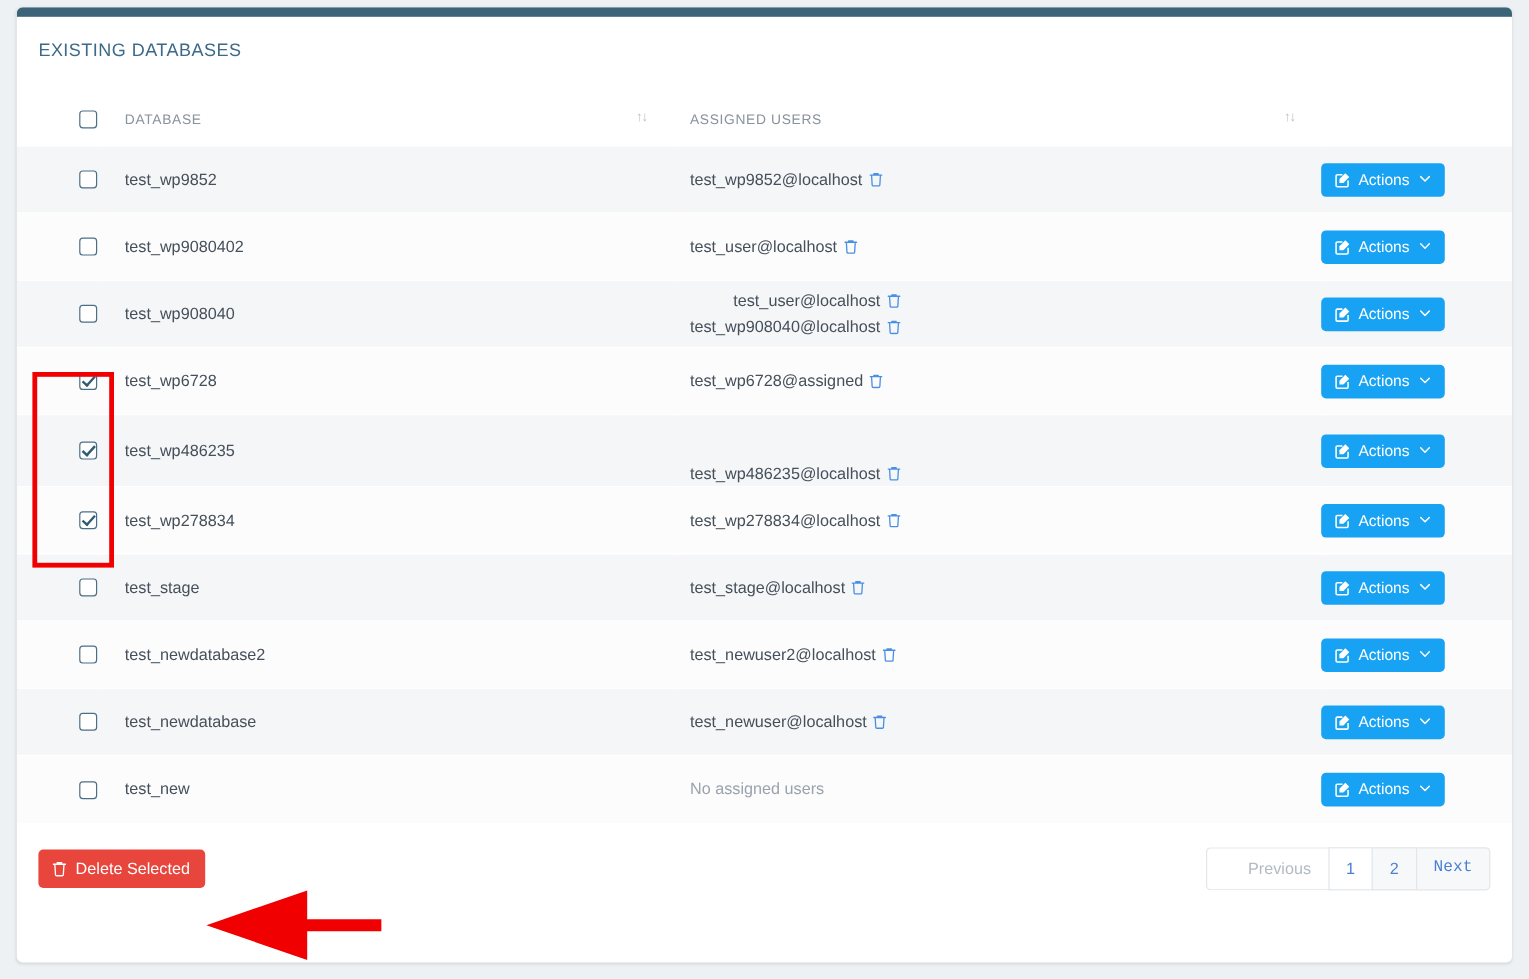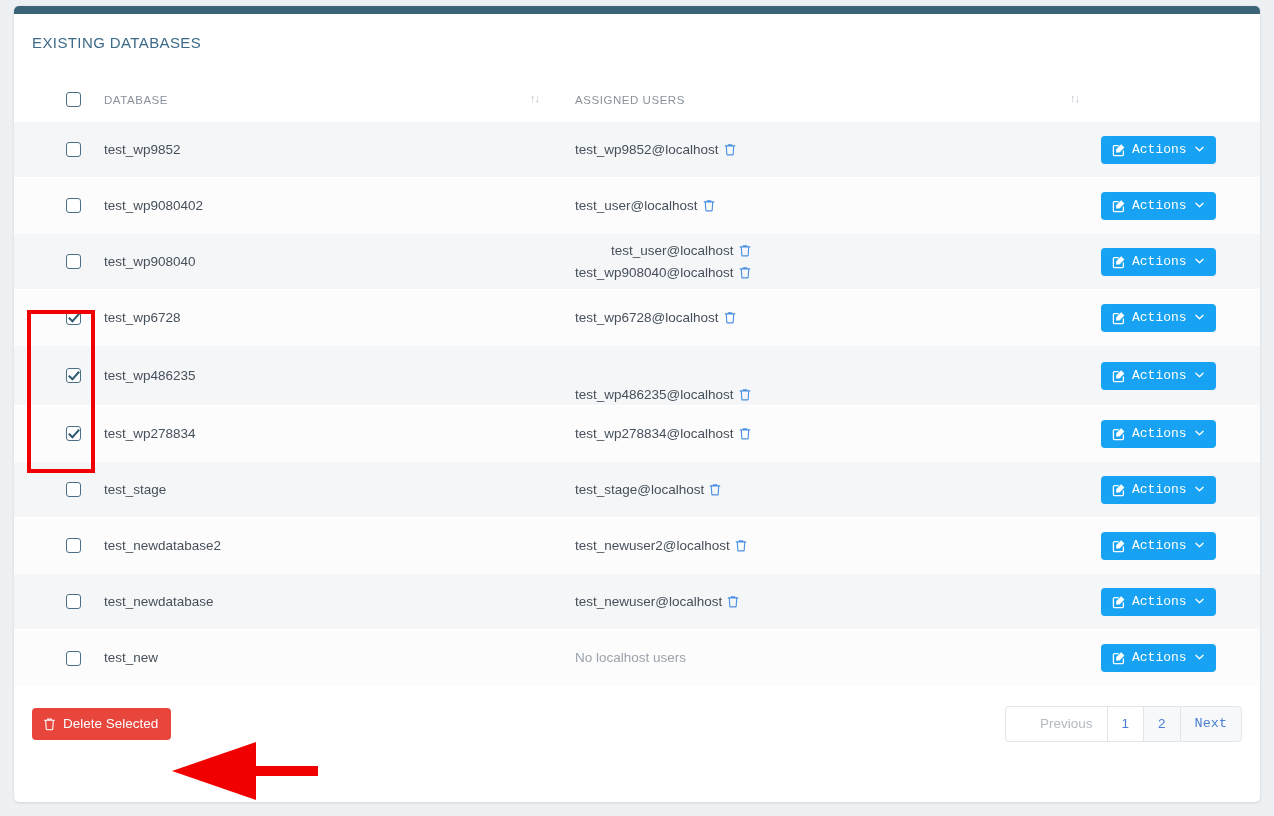--- a/index.html
+++ b/index.html
@@ -162,21 +162,21 @@
   .btn-actions {
     display: inline-flex;
     align-items: center;
     gap: 6px;
     background: #17a2f3;
     color: #fff;
     border: none;
     border-radius: 4px;
     padding: 7px 12px 7px 11px;
     font-size: 13px;
-    font-family: Liberation Mono, monospace;
+    font-family: Liberation Sans, sans-serif;
     cursor: pointer;
     line-height: 1;
     white-space: nowrap;
     justify-content: center;
   }
   .btn-actions .ico { width: 14px; height: 14px; display:inline-block; }
   .btn-actions .chev { font-size: 10px; margin-left: 2px; }
 
   .card-foot {
     position: relative;
@@ -321,21 +321,21 @@
                   </svg></span>
                 <span>Actions</span>
                 <span class="chev"><svg viewBox="0 0 10 6" width="9" height="6" fill="none" stroke="#fff" stroke-width="1.4">
                     <path d="M1 1l4 4 4-4" stroke-linecap="round" stroke-linejoin="round"></path>
                   </svg></span>
               </button></td>
           </tr>
           <tr class="even">
             <td class="td-check"><span class="cellpad-check" style="display: inline-block;"><span class="cbox checked"></span></span></td>
             <td class="td-db"><span class="cellpad-db">test_wp6728</span></td>
-            <td class="td-users"><span class="cellpad-users" style="display: inline-block;"><span class="user-line"><span>test_wp6728@localhost</span><span class="trash-sm"><svg viewBox="0 0 12 13" width="12" height="13" fill="none" stroke="currentColor" stroke-width="1.1">
+            <td class="td-users"><span class="cellpad-users" style="display: inline-block;"><span class="user-line"><span>test_wp6728@assigned</span><span class="trash-sm"><svg viewBox="0 0 12 13" width="12" height="13" fill="none" stroke="currentColor" stroke-width="1.1">
                       <path d="M1.2 2.9h9.6M4.2 2.9V1.8h3.6v1.1M2.3 2.9l.5 8.2a.85.85 0 0 0 .85.8h4.7a.85.85 0 0 0 .85-.8l.5-8.2" stroke-linecap="round" stroke-linejoin="round"></path>
                     </svg></span></span></span></td>
             <td class="td-act"><button class="btn-actions">
                 <span class="ico"><svg viewBox="0 0 14 14" width="14" height="14" fill="none" stroke="#fff" stroke-width="1.3">
                     <path d="M11.4 7.4v4.2a1 1 0 0 1-1 1H2.4a1 1 0 0 1-1-1V3.6a1 1 0 0 1 1-1h4.3"></path>
                     <path d="M9.1 1.3l3.3 3.3-4.9 4.9H4.2V6.2z" fill="#fff" stroke="none"></path>
                   </svg></span>
                 <span>Actions</span>
                 <span class="chev"><svg viewBox="0 0 10 6" width="9" height="6" fill="none" stroke="#fff" stroke-width="1.4">
                     <path d="M1 1l4 4 4-4" stroke-linecap="round" stroke-linejoin="round"></path>
@@ -423,21 +423,21 @@
                   </svg></span>
                 <span>Actions</span>
                 <span class="chev"><svg viewBox="0 0 10 6" width="9" height="6" fill="none" stroke="#fff" stroke-width="1.4">
                     <path d="M1 1l4 4 4-4" stroke-linecap="round" stroke-linejoin="round"></path>
                   </svg></span>
               </button></td>
           </tr>
           <tr class="even">
             <td class="td-check"><span class="cellpad-check" style="display: inline-block;"><span class="cbox"></span></span></td>
             <td class="td-db"><span class="cellpad-db">test_new</span></td>
-            <td class="td-users"><span class="cellpad-users" style="display: inline-block;"><span class="user-line noassign">No localhost users</span></span></td>
+            <td class="td-users"><span class="cellpad-users" style="display: inline-block;"><span class="user-line noassign">No assigned users</span></span></td>
             <td class="td-act"><button class="btn-actions">
                 <span class="ico"><svg viewBox="0 0 14 14" width="14" height="14" fill="none" stroke="#fff" stroke-width="1.3">
                     <path d="M11.4 7.4v4.2a1 1 0 0 1-1 1H2.4a1 1 0 0 1-1-1V3.6a1 1 0 0 1 1-1h4.3"></path>
                     <path d="M9.1 1.3l3.3 3.3-4.9 4.9H4.2V6.2z" fill="#fff" stroke="none"></path>
                   </svg></span>
                 <span>Actions</span>
                 <span class="chev"><svg viewBox="0 0 10 6" width="9" height="6" fill="none" stroke="#fff" stroke-width="1.4">
                     <path d="M1 1l4 4 4-4" stroke-linecap="round" stroke-linejoin="round"></path>
                   </svg></span>
               </button></td>

